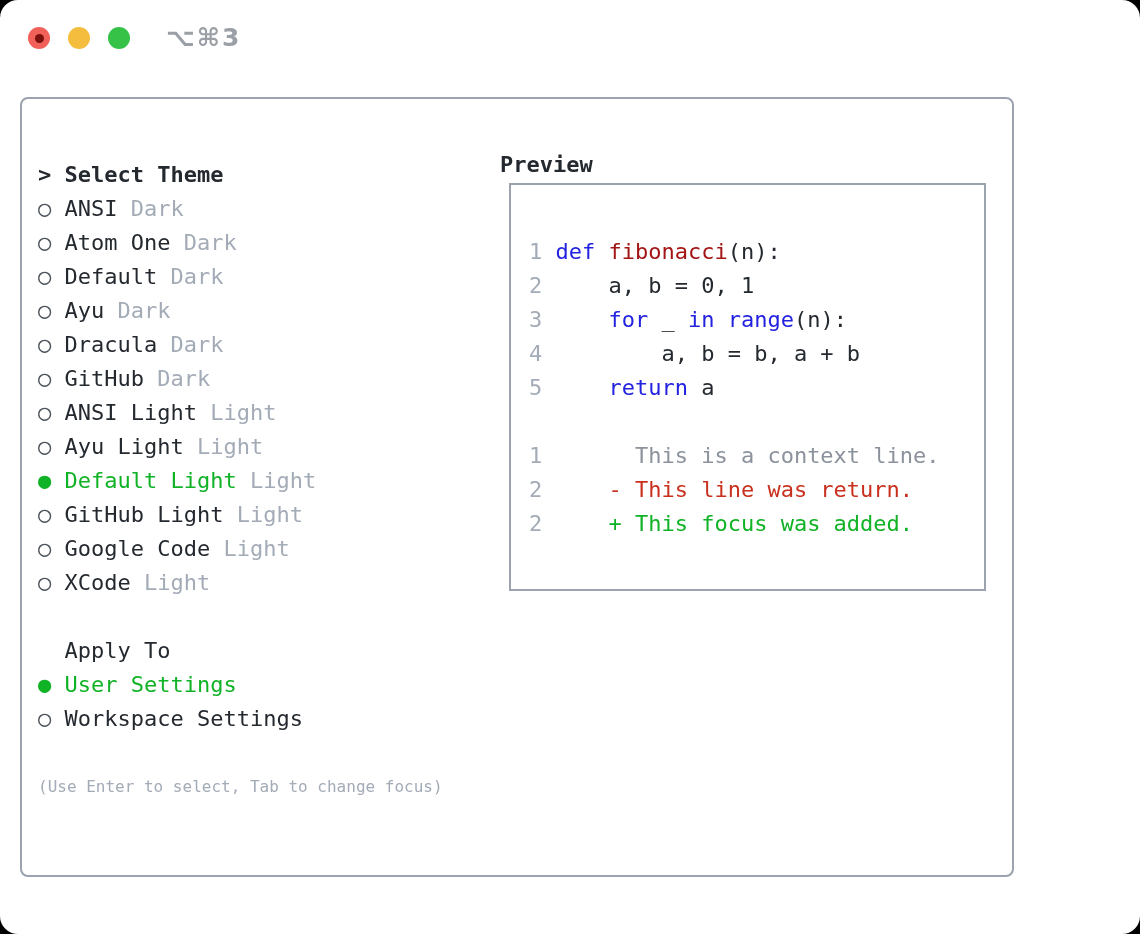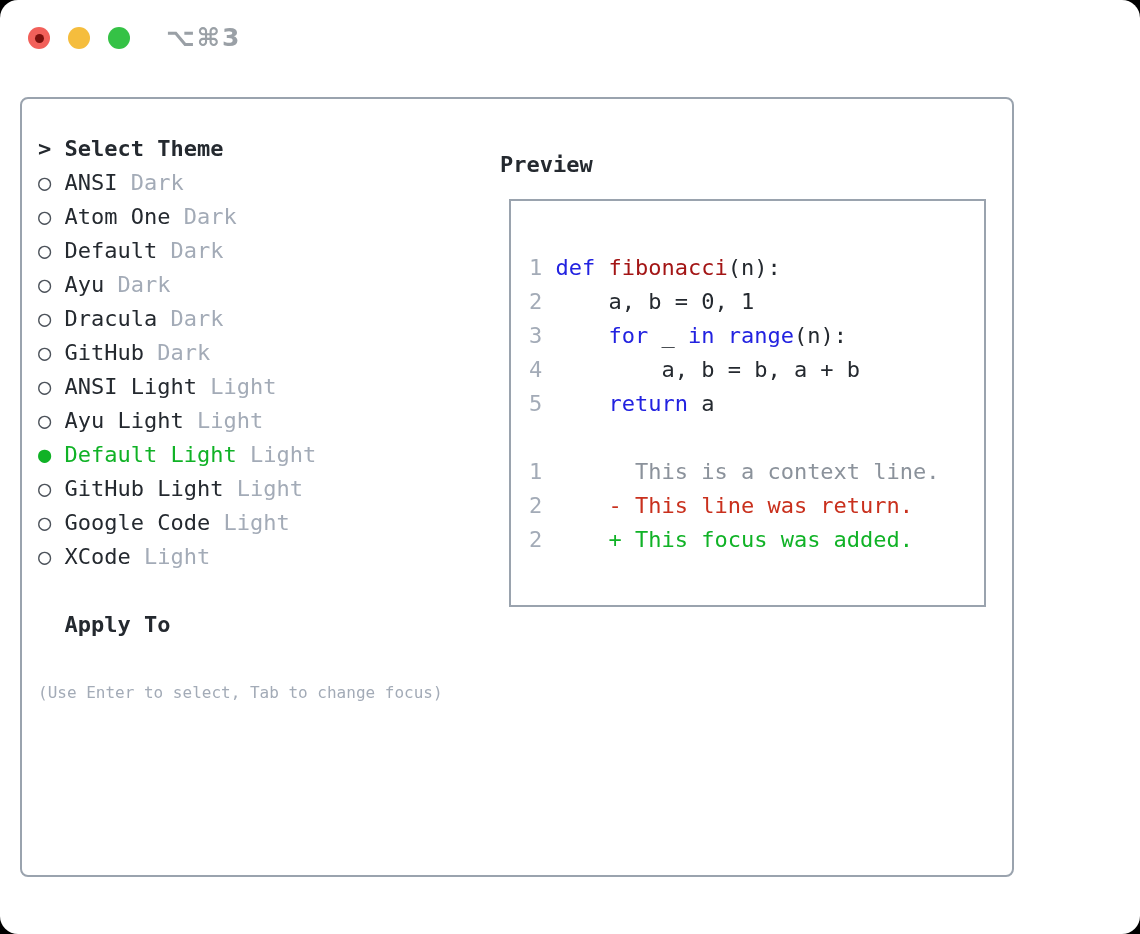--- a/index.html
+++ b/index.html
@@ -28,43 +28,43 @@
   .shortcut{
     position:absolute;left:166px;top:23px;font-family:"DejaVu Sans","Liberation Sans",sans-serif;
     font-size:25px;font-weight:700;color:var(--shortcut);letter-spacing:2px;
   }
   
   .main-box{
     position:absolute;left:20px;top:97px;width:994px;height:780px;
     border:2px solid var(--border);border-radius:8px;background:#fff;box-sizing:border-box;
   }
   
-  .left-col{position:absolute;left:16px;top:33px;font-size:22px;}
+  .left-col{position:absolute;left:16px;top:59px;font-size:22px;}
   .row{height:34px;line-height:34px;white-space:pre;}
   .hdr-title,.apply-title{font-weight:700;}
-  .apply-title{font-weight:700;}
+  .apply-title{font-weight:400;}
   .prompt{font-weight:700;}
   .pad1{padding-left:1ch;display:inline-block;}
   .pad2{padding-left:2ch;display:inline-block;}
   .option .marker{color:#4d535b;}
   .option .name{padding-left:1ch;margin-top:21px;}
   .option .suffix{padding-left:1ch;color:var(--muted);}
   .option.selected .marker,.option.selected .name{color:var(--green);}
   .apply-header{margin-top:34px;}
   .help{
     margin-top:34px;width:432px;font-size:16px;line-height:34px;color:var(--muted);
     white-space:normal;
   }
   
   .preview-title{
     position:absolute;left:478px;top:49px;height:34px;line-height:34px;
     font-size:22px;font-weight:700;
   }
   .preview-box{
-    position:absolute;left:487px;top:100px;width:477px;height:408px;
+    position:absolute;left:487px;top:84px;width:477px;height:408px;
     border:2px solid var(--border);box-sizing:border-box;background:#fff;
     padding:50px 0 0 18px;overflow:hidden;
   }
   .crow{height:34px;line-height:34px;white-space:pre;font-size:22px;}
   .num{display:inline-block;width:1ch;margin-right:1ch;color:var(--muted);}
   .tok-kw{color:var(--kw);}
   .tok-fn{color:var(--fn);}
   .tok-ctx{color:var(--ctx);}
   .tok-del{color:var(--red);}
   .tok-add{color:var(--green);}
@@ -98,20 +98,24 @@
           <div class="row option"><span class="marker">○</span><span class="name">ANSI Light</span><span class="suffix">Light</span></div>
           <div class="row option"><span class="marker">○</span><span class="name">Ayu Light</span><span class="suffix">Light</span></div>
           <div class="row option selected"><span class="marker">●</span><span class="name">Default Light</span><span class="suffix">Light</span></div>
           <div class="row option"><span class="marker">○</span><span class="name">GitHub Light</span><span class="suffix">Light</span></div>
           <div class="row option"><span class="marker">○</span><span class="name">Google Code</span><span class="suffix">Light</span></div>
           <div class="row option"><span class="marker">○</span><span class="name">XCode</span><span class="suffix">Light</span></div>
         </div>
 
       <div class="row apply-header"><span class="pad2 apply-title">Apply To</span></div>
 
+      <div id="apply-list">
+          <div class="row option selected"><span class="marker">●</span><span class="name">User Settings</span></div>
+          <div class="row option"><span class="marker">○</span><span class="name">Workspace Settings</span></div>
+        </div>
 
       <div class="help">(Use Enter to select, Tab to change focus)</div>
     </div>
 
     <div class="preview-title">Preview</div>
 
     <div class="preview-box">
       <div id="code-lines">
           <div class="crow"><span class="num">1</span><span class="tok-kw">def</span><span> </span><span class="tok-fn">fibonacci</span><span>(n):</span></div>
           <div class="crow"><span class="num">2</span><span>    a, b = 0, 1</span></div>

